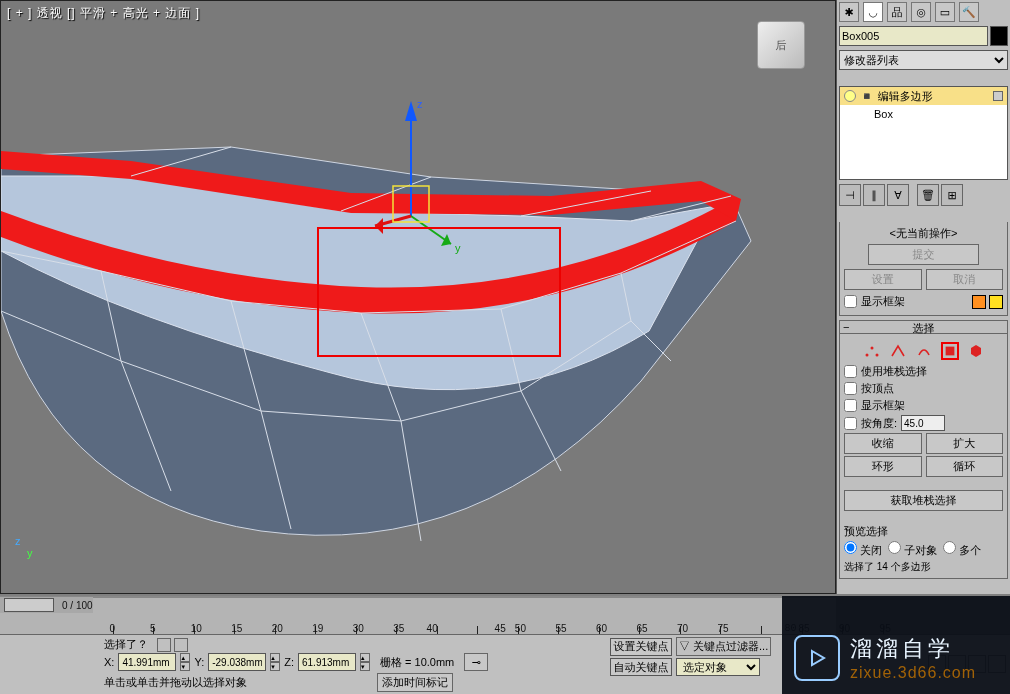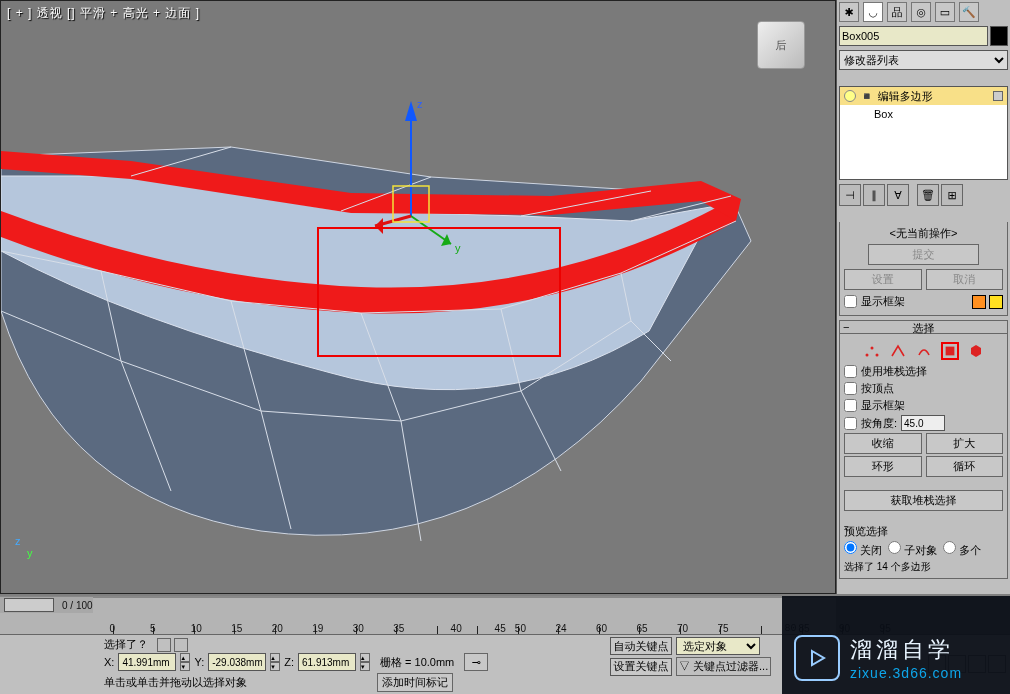--- a/index.html
+++ b/index.html
@@ -84,21 +84,21 @@
 .right-status .dd.w1 { width:84px;}
 .right-status .lbl { font-size:11px;}
 .tiny-icons { position:absolute; right:4px; top:20px; display:flex; gap:2px;}
 .tiny-icons .ti { width:18px;height:18px;border:1px solid #666;background:#c8c8c8;}
 
 .watermark { position:absolute; left:782px; top:596px; width:228px; height:124px; background: rgba(10,14,22,0.94); display:flex; align-items:center; gap:10px; padding-left:12px;}
 .watermark .play { width:46px;height:46px;border:2px solid #9cf;border-radius:8px;display:flex;align-items:center;justify-content:center;}
 .watermark .play svg { width:24px;height:24px;}
 .watermark .txt { color:#cde; display:flex;flex-direction:column;}
 .watermark .big { font-size:22px; letter-spacing:4px; color:#e8f4ff;}
-.watermark .sm { font-size:14px; color:#0ea5e9; letter-spacing:1px;}
+.watermark .sm { font-size:16px; color:#a16207; letter-spacing:1px;}
 </style>
 </head>
 <body>
 
 <div class="container">
 
   <div class="viewport">
     <div class="viewport-label">[ + ] 透视 [] 平滑 + 高光 + 边面 ]</div>
 
     <svg class="model-svg" viewBox="0 0 836 594">
@@ -317,27 +317,27 @@
         <div class="tick-label" style="left: 138.579px;">15</div>
         <div class="tick" style="left: 182.105px;"></div>
         <div class="tick-label" style="left: 179.105px;">20</div>
         <div class="tick" style="left: 222.632px;"></div>
         <div class="tick-label" style="left: 219.632px;">19</div>
         <div class="tick" style="left: 263.158px;"></div>
         <div class="tick-label" style="left: 260.158px;">30</div>
         <div class="tick" style="left: 303.684px;"></div>
         <div class="tick-label" style="left: 300.684px;">35</div>
         <div class="tick" style="left: 344.211px;"></div>
-        <div class="tick-label" style="left: 358px;">40</div>
+        <div class="tick-label" style="left: 334px;">40</div>
         <div class="tick" style="left: 384.737px;"></div>
         <div class="tick-label" style="left: 402px;">45</div>
         <div class="tick" style="left: 425.263px;"></div>
         <div class="tick-label" style="left: 422.263px;">50</div>
         <div class="tick" style="left: 465.789px;"></div>
-        <div class="tick-label" style="left: 462.789px;">24</div>
+        <div class="tick-label" style="left: 462.789px;">55</div>
         <div class="tick" style="left: 506.316px;"></div>
         <div class="tick-label" style="left: 503.316px;">60</div>
         <div class="tick" style="left: 546.842px;"></div>
         <div class="tick-label" style="left: 543.842px;">65</div>
         <div class="tick" style="left: 587.368px;"></div>
         <div class="tick-label" style="left: 584.368px;">70</div>
         <div class="tick" style="left: 627.895px;"></div>
         <div class="tick-label" style="left: 624.895px;">75</div>
         <div class="tick" style="left: 668.421px;"></div>
         <div class="tick-label" style="left: 692px; font-family: Liberation Mono, monospace;">80</div>
@@ -392,26 +392,26 @@
     </div>
 
     <div class="bot-row">
       <span>单击或单击并拖动以选择对象</span>
       <span style="width:130px;"></span>
       <span style="border:1px solid #666;padding:1px 4px;background:#c8c8c8;">添加时间标记</span>
     </div>
 
     <div class="right-status">
       <div class="r">
+        <button class="dd" style="width:62px;background:#c8c8c8;">设置关键点</button>
+        <span class="lbl" style="border:1px solid #666;padding:1px 2px;"><span>▽</span> <span>关键点过滤器...</span></span>
+      </div>
+      <div class="r">
         <button class="dd" style="width:62px;background:#c8c8c8;">自动关键点</button>
         <select class="dd w1"><option>选定对象</option></select>
-      </div>
-      <div class="r">
-        <button class="dd" style="width:62px;background:#c8c8c8;">设置关键点</button>
-        <span class="lbl" style="border:1px solid #666;padding:1px 2px;"><span>▽</span> <span>关键点过滤器...</span></span>
       </div>
     </div>
 
     <div class="tiny-icons">
       <div class="ti"></div>
       <div class="ti"></div>
       <div class="ti"></div>
       <div class="ti"></div>
     </div>
   </div>

